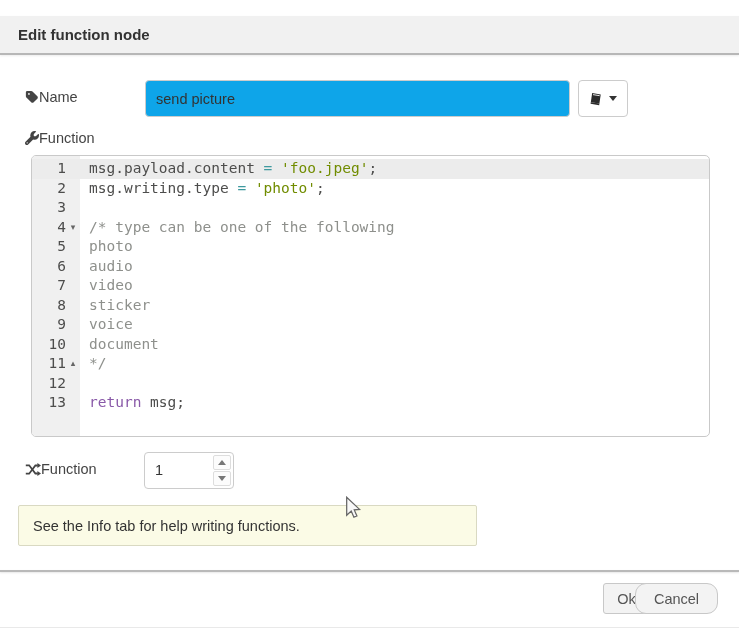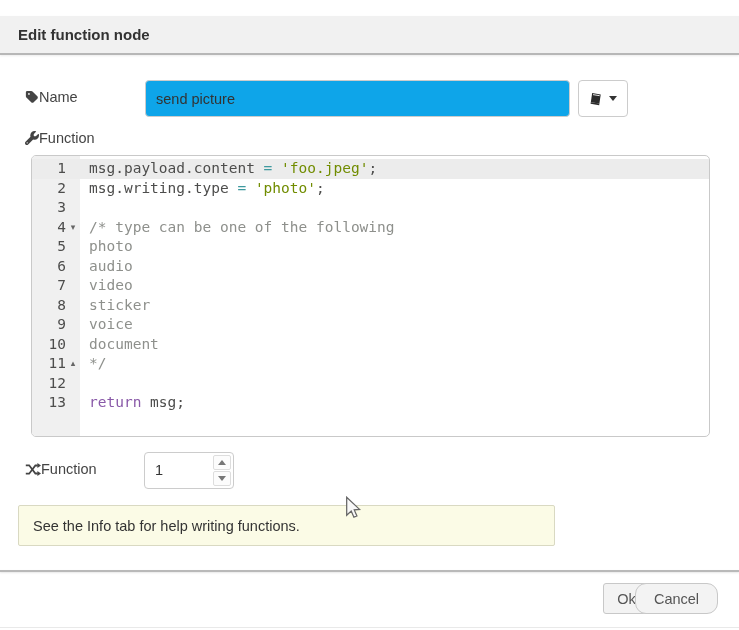--- a/index.html
+++ b/index.html
@@ -61,21 +61,21 @@
   .spin-value { flex:1; padding-left:10px; font-size:14.5px; color:#333; line-height:35px; }
   .spin-buttons { width:22px; display:flex; flex-direction:column; padding:2px 2px; gap:1px; }
   .spin-btn { flex:1; border:1px solid #ddd; border-radius:2px; background:#fcfcfc;
     display:flex; align-items:center; justify-content:center; cursor:pointer; }
   .tri-up { width:0; height:0; border-left:4px solid transparent;
     border-right:4px solid transparent; border-bottom:5px solid #777; }
   .tri-down { width:0; height:0; border-left:4px solid transparent;
     border-right:4px solid transparent; border-top:5px solid #777; }
 
   
-  .form-tips { position:absolute; left:18px; top:505px; width:537px; height:41px;
+  .form-tips { position:absolute; left:18px; top:505px; width:459px; height:41px;
     background:var(--tip-bg,#fbfbe6); border:1px solid #d9d9c2; border-radius:2px;
     display:flex; align-items:center; padding:0 14px; font-size:14.5px; color:#333; }
 
   
   .footer-divider { position:absolute; left:0; right:0; top:570px; height:2px;
     background:#b9b9b9; box-shadow:0 1px 2px rgba(0,0,0,0.1); }
   .dlg-button { position:absolute; top:583px; height:31px; background:#f3f3f3;
     border:1px solid #c8c8c8; border-radius:3px; font-size:14.5px; color:#555;
     font-family:"Liberation Sans",sans-serif; cursor:pointer; }
   .btn-ok { left:578px; width:47px;margin-left:25px; }

